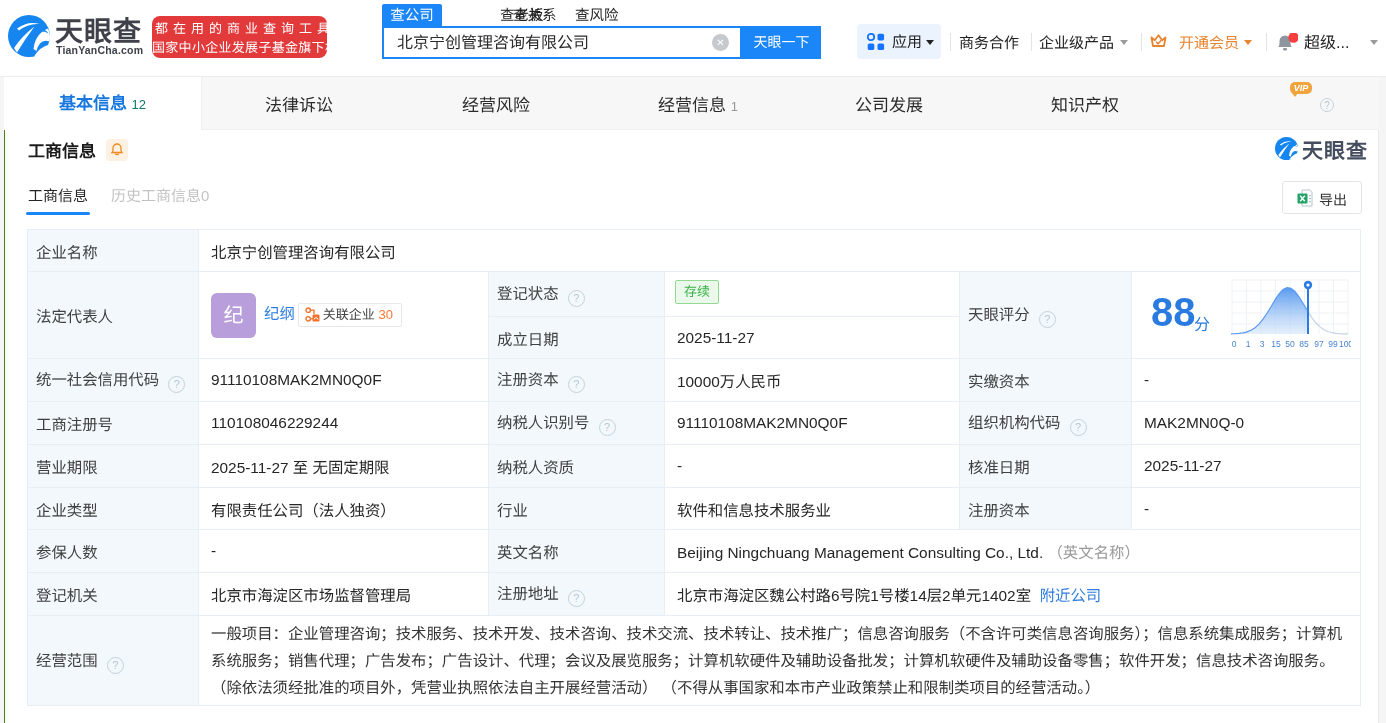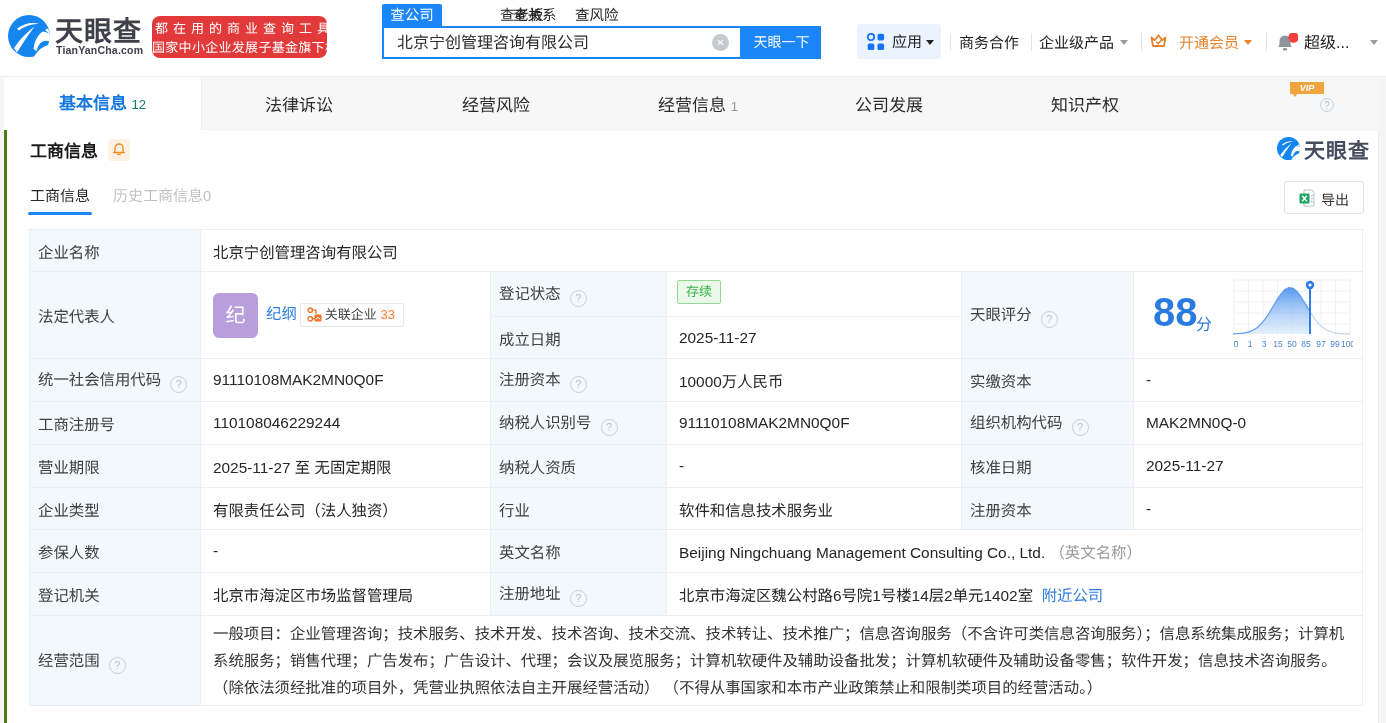--- a/index.html
+++ b/index.html
@@ -23,21 +23,21 @@
 .hnav { position:absolute; top:33px; height:19px; line-height:19px; font-size:15px; color:#222; white-space:nowrap; }
 .tri { position:absolute; width:0; height:0; border-left:4.5px solid transparent; border-right:4.5px solid transparent; border-top:5.5px solid #222; }
 
 #tabbar { position:absolute; left:4px; top:77px; width:1375px; height:53px; background:#f7f7f7; border-bottom:1px solid #f0f0f0; }
 #tab-active { position:absolute; left:0; top:0; width:198px; height:53px; background:#fff; border-right:1px solid #efefef; text-align:center; line-height:53px; }
 #tab-active b { color:#1878e0; font-size:17px; }
 #tab-active span { color:#0f766e; font-size:13px; }
 .ntab { position:absolute; top:2px; height:53px; line-height:53px; font-size:17px; color:#2b2b2b; white-space:nowrap; }
 .ntab .cnt { font-size:13px; color:#999; }
 
-#card { position:absolute; left:4px; top:130px; width:1375px; height:593px; background:#fff; border-left:3px solid #4d7c0f; border-right:1px solid #ebebeb; }
+#card { position:absolute; left:4px; top:130px; width:1375px; height:593px; background:#fff; border-left:1px solid #4d7c0f; border-right:1px solid #ebebeb; }
 
 #sectitle { position:absolute; left:23px; top:7px; font-size:17px; font-weight:bold; color:#1b1b1b; }
 #bellbadge { position:absolute; left:101px; top:9px; width:22px; height:22px; background:#fdf1e3; border-radius:4px; text-align:center; }
 #subtab1 { position:absolute; left:23px; top:54px; font-size:15px; color:#262626; }
 #subtab1::after { content:""; position:absolute; left:-2px; top:28px; width:64px; height:3px; background:#1a86f8; border-radius:2px; }
 #subtab2 { position:absolute; left:106px; top:54px; font-size:15px; color:#c3c3c3; }
 #exportbtn { position:absolute; left:1277px; top:51px; width:80px; height:33px; border:1px solid #e4e4e4; border-radius:3px; background:#fff; }
 #exportbtn span { position:absolute; left:36px; top:7px; font-size:14px; color:#333; }
 
 #tbl { position:absolute; left:22px; top:99px; border-collapse:collapse; table-layout:fixed; width:1333px; }
@@ -110,21 +110,21 @@
   <div class="tri" style="left:1370px;top:40px;border-top-color:#9b9b9b;"></div>
 </div>
 
 <div id="tabbar">
   <div id="tab-active"><b>基本信息</b> <span>12</span></div>
   <div class="ntab" style="left:261px;">法律诉讼</div>
   <div class="ntab" style="left:458px;">经营风险</div>
   <div class="ntab" style="left:654px;">经营信息 <span class="cnt">1</span></div>
   <div class="ntab" style="left:851px;">公司发展</div>
   <div class="ntab" style="left:1047px;">知识产权</div>
-  <div style="position:absolute;left:1286px;top:5px;width:34px;height:12px;background:#f0a43e;border-radius:0;color:#fff;font-size:9px;font-weight:bold;font-style:italic;text-align:center;line-height:12px;">VIP</div>
+  <div style="position:absolute;left:1286px;top:5px;width:22px;height:12px;background:#f0a43e;border-radius:5px;color:#fff;font-size:9px;font-weight:bold;font-style:italic;text-align:center;line-height:12px;">VIP</div>
   <div style="position:absolute;left:1288px;top:16px;width:0;height:0;border-left:3px solid transparent;border-right:3px solid transparent;border-top:4px solid #f0a43e;"></div>
   <span class="qm" style="position:absolute;left:1311px;top:21px;width:14px;height:14px;line-height:13px;font-size:10px;">?</span>
 </div>
 
 <div id="card">
   <div id="sectitle">工商信息</div>
   <div id="bellbadge">
     <svg width="12" height="13" viewBox="0 0 12 13" style="margin-top:4px;">
       <path d="M1 9.5 Q2 8.8 2 7 L2 5 A4 4 0 0 1 10 5 L10 7 Q10 8.8 11 9.5 Z" fill="none" stroke="#f08c1f" stroke-width="1.3"></path>
       <path d="M4.5 11 Q6 12.2 7.5 11" fill="none" stroke="#f08c1f" stroke-width="1.3" stroke-linecap="round"></path>
@@ -168,21 +168,21 @@
         </tr>
     <tr style="height:45px">
       <td class="lb" rowspan="2">法定代表人</td>
       <td class="vl" rowspan="2"><span id="avatar">纪</span><span class="blue" style="font-size:15.4px;margin-left:8px;">纪纲</span><span id="relbadge"><svg width="15" height="15" viewBox="0 0 15 15" style="vertical-align:-3px;margin-right:3px;">
                 <circle cx="3.2" cy="3.2" r="2.2" fill="none" stroke="#f3712a" stroke-width="1.4"></circle>
                 <circle cx="3.2" cy="11.8" r="2.2" fill="none" stroke="#f3712a" stroke-width="1.4"></circle>
                 <path d="M5.5 3.2 H9 V7" fill="none" stroke="#f3712a" stroke-width="1.3"></path>
                 <path d="M5.5 11.8 H8" fill="none" stroke="#f3712a" stroke-width="1.3"></path>
                 <rect x="7.5" y="7.5" width="7" height="7" rx="1.2" fill="#f3712a"></rect>
                 <path d="M9 12.5 Q11 8.5 13 12.5" fill="none" stroke="#fff" stroke-width="1"></path>
-              </svg>关联企业 <span class="n">33</span></span></td>
+              </svg>关联企业 <span class="n">30</span></span></td>
       <td class="lb">登记状态 <span class="qm">?</span></td>
       <td class="vl"><span id="cunxu">存续</span></td>
       <td class="lb" rowspan="2">天眼评分 <span class="qm">?</span></td>
       <td class="vl" rowspan="2" style="position:relative;padding-left:0;">
         <span id="score88">88</span>
             <span id="scorefen">分</span>
         <svg id="scorechart" width="120" height="74" viewBox="0 0 120 74">
           <g stroke="#eef1f5" stroke-width="1">
             <path d="M1 1 H117 M1 12 H117 M1 23 H117 M1 34 H117 M1 45 H117"></path>
             <path d="M1 1 V55 M15.5 1 V55 M30 1 V55 M44.5 1 V55 M59 1 V55 M73.5 1 V55 M88 1 V55 M102.5 1 V55 M117 1 V55"></path>

